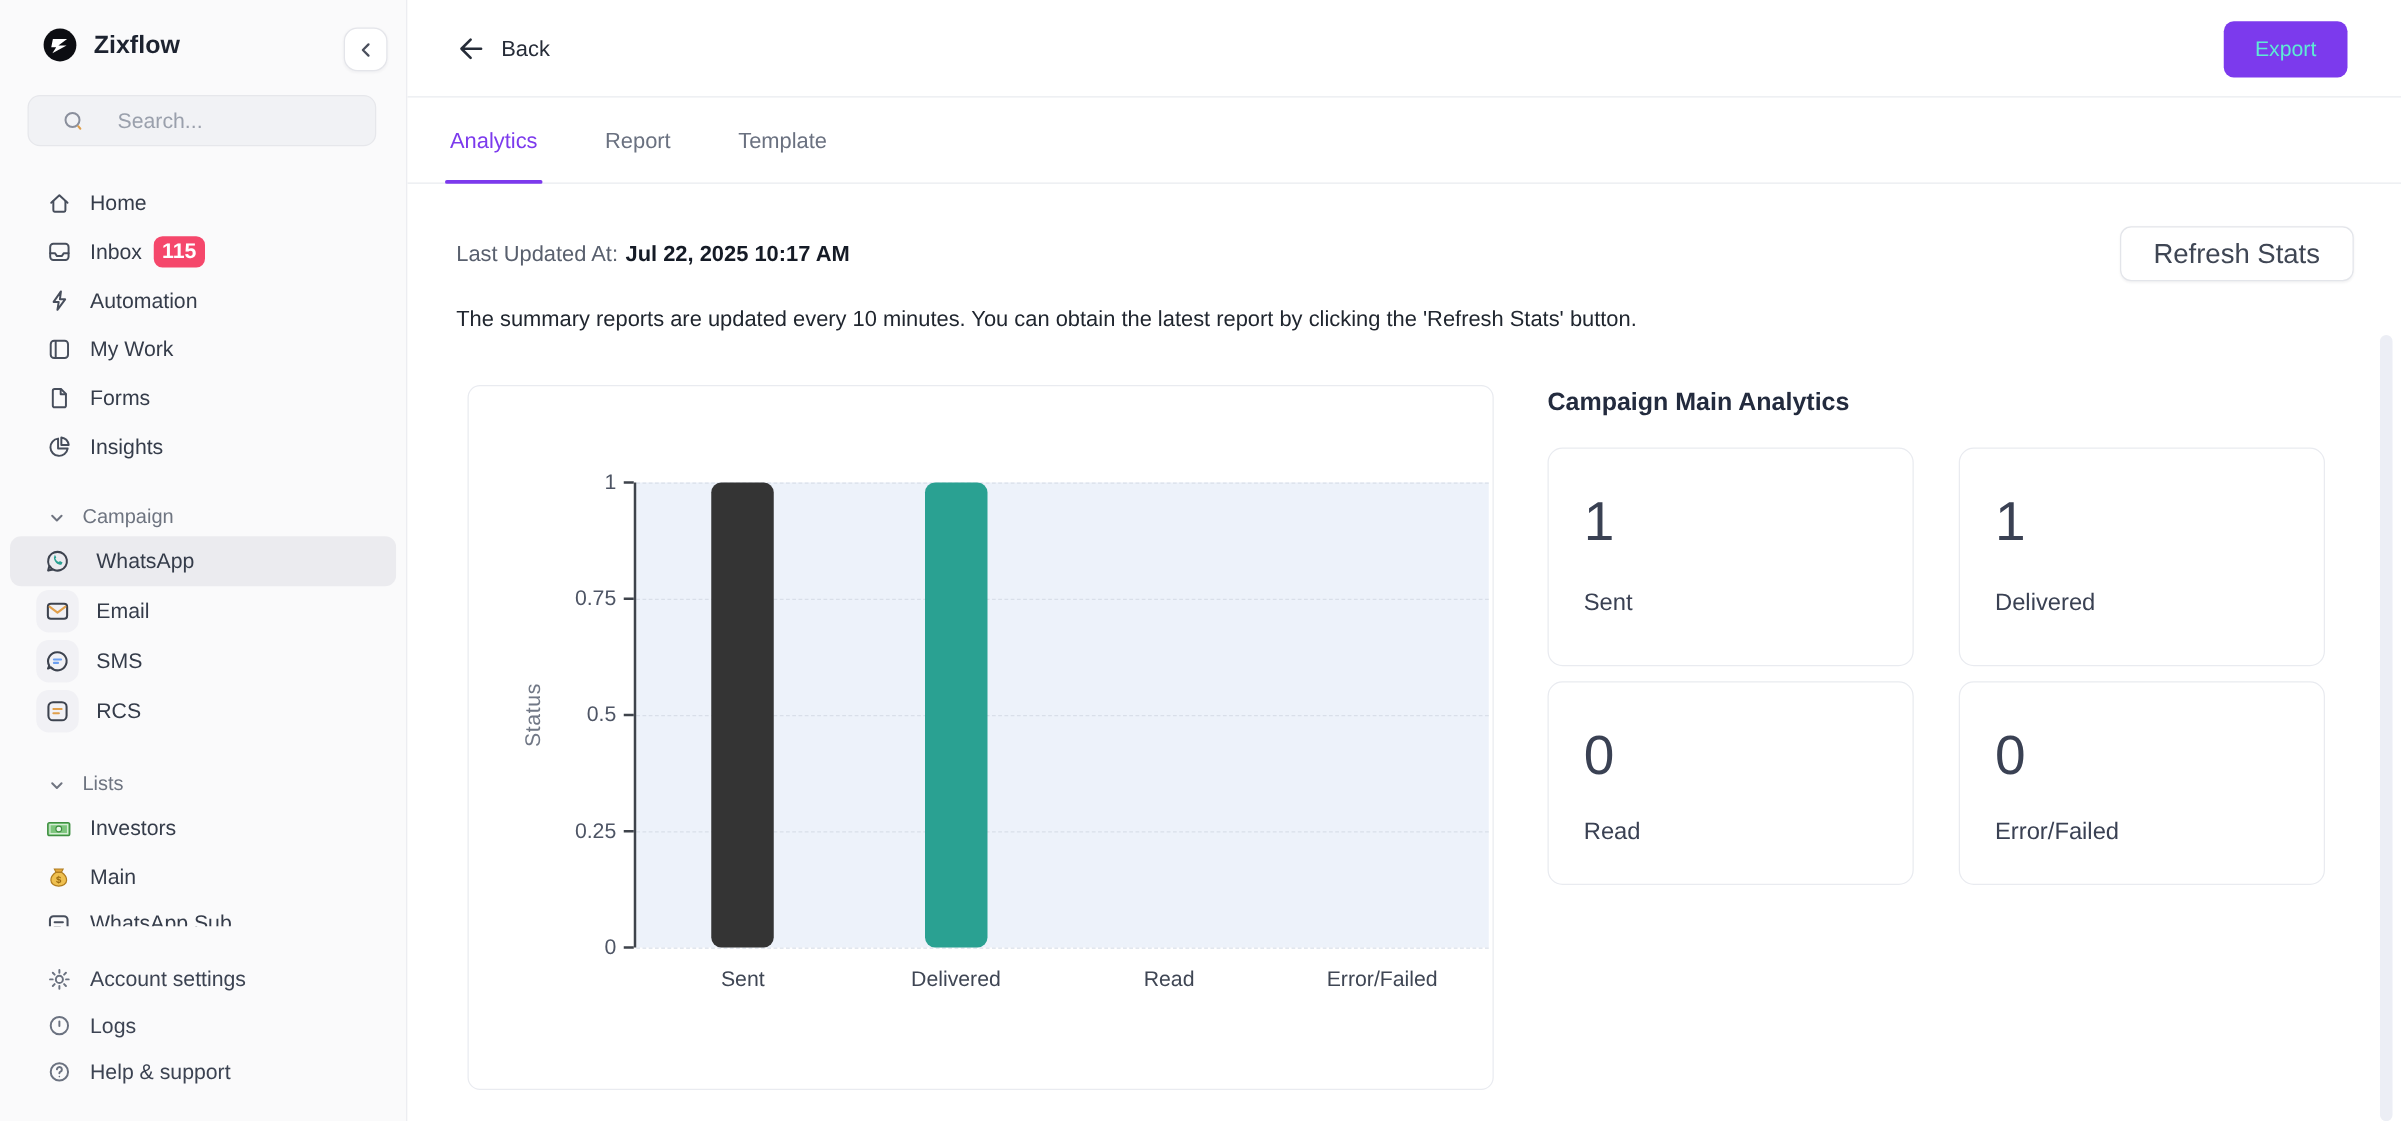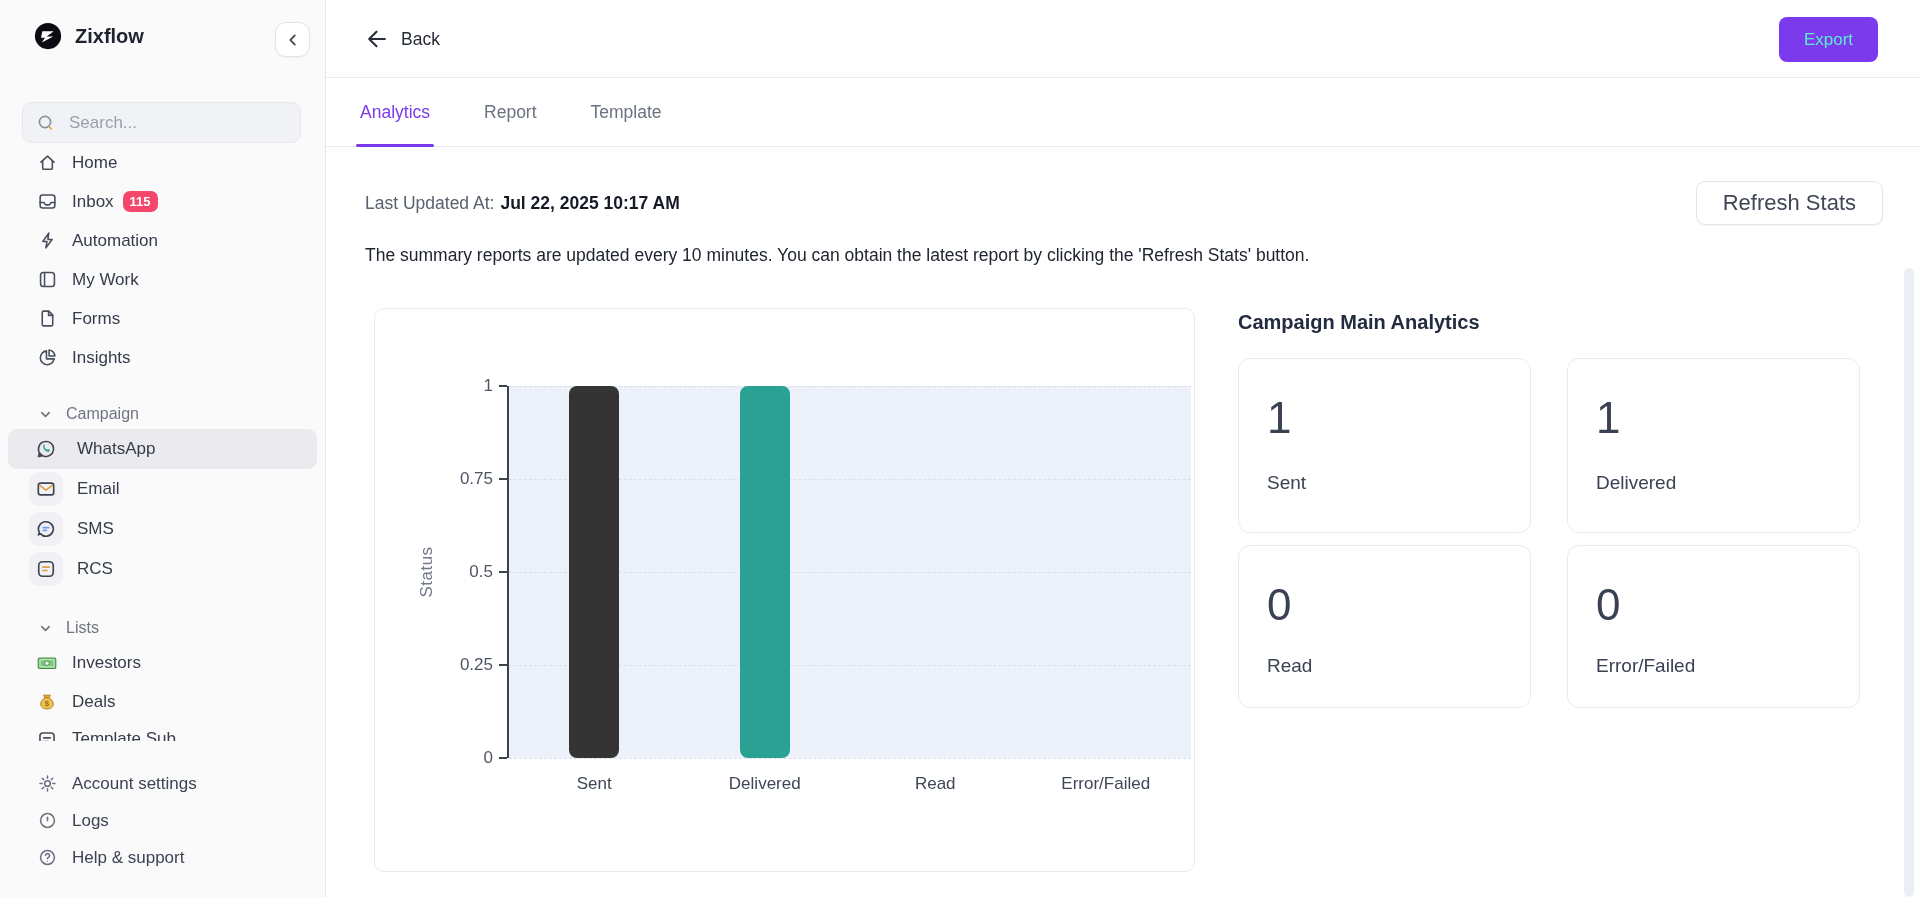--- a/index.html
+++ b/index.html
@@ -10,35 +10,35 @@
   
   .sidebar { position:absolute; left:0; top:0; width:326px; height:897px;
     background:#fafafb; border-right:1px solid #e8e9ee; }
   .brand { position:absolute; left:34px; top:22px; display:flex; align-items:center; gap:13px; }
   .brand-name { font-size:20px; font-weight:700; color:#1d2330;text-align:center; }
   .collapse-btn { position:absolute; right:15px; top:22px; width:35px; height:35px;
     background:#fff; border:1px solid #e4e5ea; border-radius:11px; display:flex;
     align-items:center; justify-content:center; cursor:pointer; box-shadow:0 1px 2px rgba(20,24,40,.04); }
   .search-box { position:absolute; left:22px; right:24px; top:76px; height:41px;
     background:#f1f2f5; border:1px solid #e6e7eb; border-radius:10px;
-    display:flex; align-items:center; gap:13px; padding:0 13px;margin-top:26px; }
+    display:flex; align-items:center; gap:25px; padding:0 26px; }
   .search-box input { border:none; outline:none; background:transparent; font-size:17px;
     color:#3a4150; width:100%; font-family:"Liberation Sans",sans-serif; }
   .search-box input::placeholder { color:#9aa0ac; }
 
   .nav-scroll { position:absolute; left:8px; right:8px; top:143px; height:602px; overflow:hidden; }
   .nav-item { display:flex; align-items:center; height:39px; padding-left:28px;
     border-radius:9px; cursor:pointer; }
   .nav-item.sub { height:40px; }
   .nav-item.selected { background:#ebebef; }
   .nav-ic { width:22px; display:flex; align-items:center; justify-content:center; flex:none; }
   .nav-ic.tile { width:34px; height:34px; background:#f1f1f5; border-radius:10px; margin-left:-7px; }
   .nav-item.selected .nav-ic.tile { background:transparent; }
   .nav-lb { font-size:17px; font-weight:500; color:#353c4a; margin-left:14px; white-space:nowrap; }
-  .badge { margin-left:9px; background:#f5476b; color:#fff; font-size:13px; font-weight:700;
+  .badge { margin-left:9px; background:#f5476b; color:#fff; font-size:17px; font-weight:700;
     padding:2.5px 7px; border-radius:7px; line-height:1.2; }
   .nav-section { margin-top:22px; }
   .nav-section.second { margin-top:24px; }
   .sec-head { display:flex; align-items:center; height:30px; padding-left:30px; gap:13px; cursor:pointer; }
   .sec-lb { font-size:16px; font-weight:500; color:#6e7480; }
   .clip-wrap { height:12px; overflow:hidden; margin-top:8px; }
   .clip-wrap .nav-item { align-items:flex-start; }
   .clip-wrap .nav-lb, .clip-wrap .nav-ic { line-height:20px; }
 
   .sidebar-footer { position:absolute; left:8px; right:8px; top:765px; }
@@ -251,31 +251,31 @@
             <span class="nav-lb">Investors</span>
           </div>
           <div class="nav-item">
             <span class="nav-ic">
               <svg viewBox="0 0 20 20" width="22" height="22">
                 <path d="M8 6.2 6.8 3.8h6.4L12 6.2z" fill="#e5a93d" stroke="#b07d20" stroke-width=".8"></path>
                 <path d="M8 6.2h4c2.3 1.5 3.7 3.6 3.7 5.8 0 2.7-2.6 4.3-5.7 4.3s-5.7-1.6-5.7-4.3c0-2.2 1.4-4.3 3.7-5.8z" fill="#efc050" stroke="#b07d20" stroke-width=".9"></path>
                 <text x="10" y="13.8" text-anchor="middle" font-size="7" font-weight="bold" fill="#9a6a10" font-family="Liberation Sans, sans-serif">$</text>
               </svg>
             </span>
-            <span class="nav-lb">Deals</span>
+            <span class="nav-lb">Main</span>
           </div>
           <div class="clip-wrap">
             <div class="nav-item">
               <span class="nav-ic">
                 <svg viewBox="0 0 20 20" width="22" height="22" fill="none" stroke="#474e5c" stroke-width="1.5" stroke-linecap="round" stroke-linejoin="round">
                   <rect x="3.6" y="3.6" width="12.8" height="12.8" rx="2.6"></rect>
                   <path d="M7 8h6M7 11.5h4"></path>
                 </svg>
               </span>
-              <span class="nav-lb">Template Sub</span>
+              <span class="nav-lb">WhatsApp Sub</span>
             </div>
           </div>
         </div>
       </nav>
     <div class="sidebar-footer" id="nav-footer">
         <div class="nav-item">
           <span class="nav-ic">
             <svg viewBox="0 0 20 20" width="21" height="21" fill="none" stroke="#6b7280" stroke-width="1.5" stroke-linecap="round" stroke-linejoin="round">
               <circle cx="10" cy="10" r="2.7"></circle>
               <path d="M10 2.9v2M10 15.1v2M2.9 10h2M15.1 10h2M5 5l1.4 1.4M13.6 13.6 15 15M15 5l-1.4 1.4M6.4 13.6 5 15"></path>

